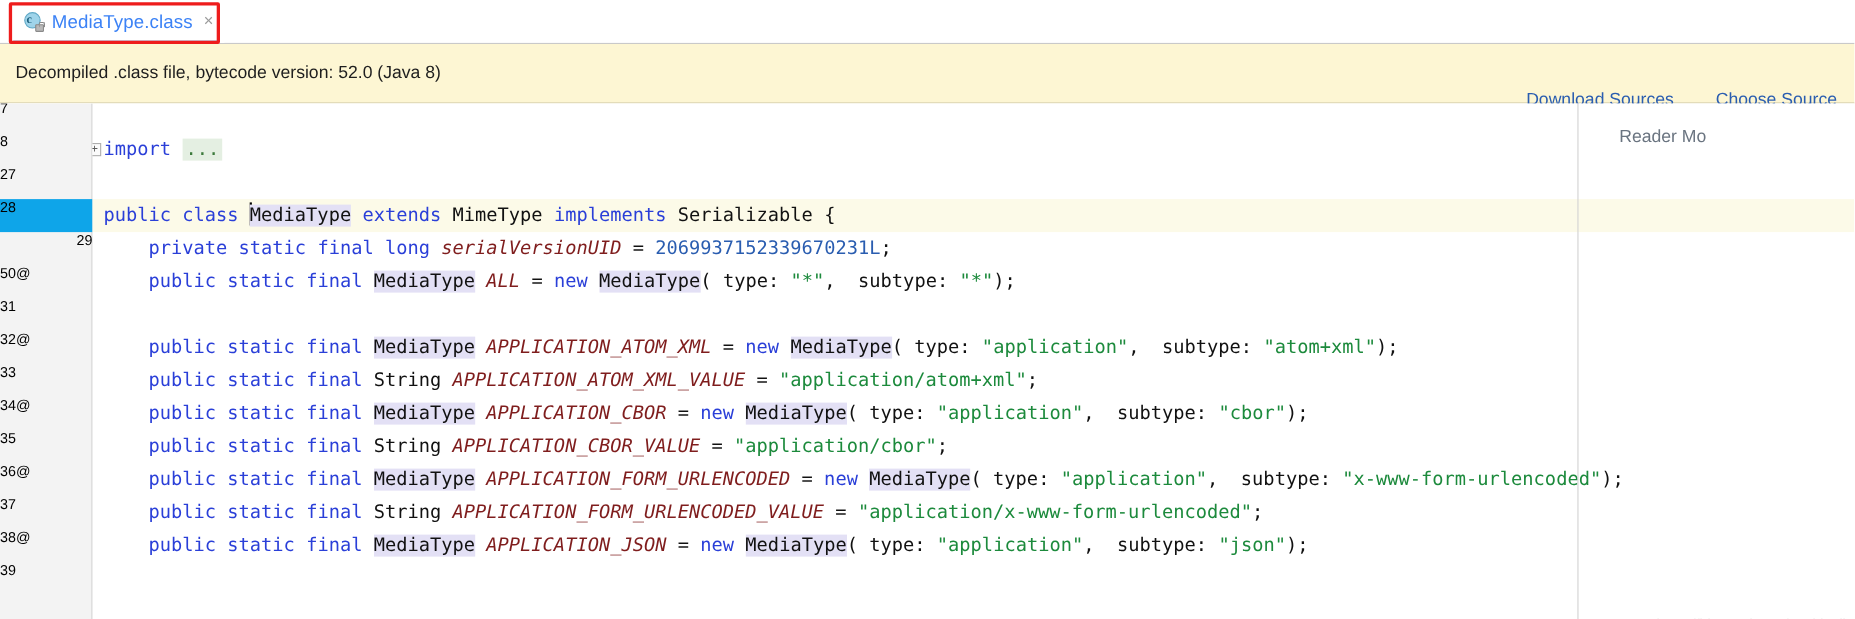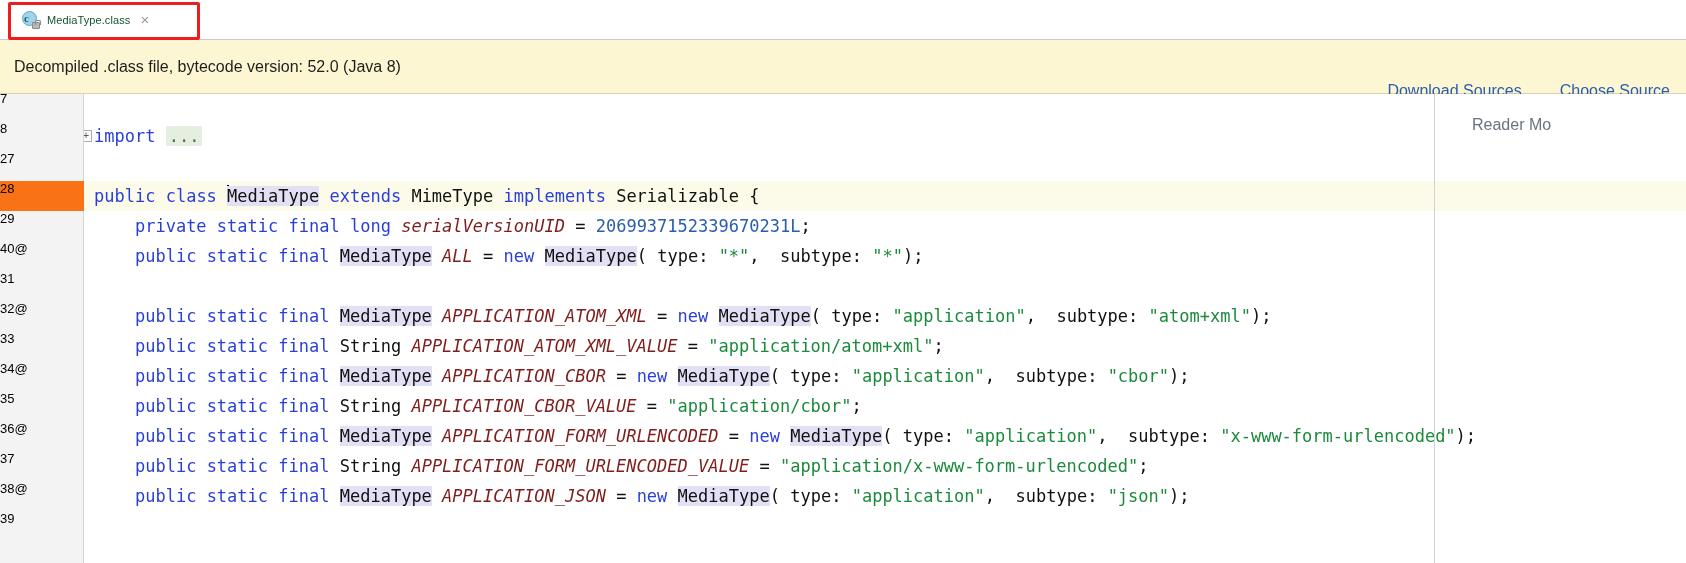--- a/index.html
+++ b/index.html
@@ -58,22 +58,22 @@
     position:absolute;right:-1px;bottom:-1px;
     width:8px;height:7px;background:#b9b9b9;border:1px solid #8a8a8a;
     border-radius:1px;
   }
   .tab-icon .lock:before{
     content:"";position:absolute;left:1.5px;top:-3px;
     width:4px;height:4px;border:1px solid #8a8a8a;border-bottom:none;
     border-radius:2px 2px 0 0;
   }
   .tab-title{
-    font-size:11px;
-    color:#14532d;
+    font-size:17px;
+    color:#3b82f6;
     white-space:nowrap;
     letter-spacing:.1px;
   }
   .tab-close{
     font-size:15px;
     color:#9a9a9a;
     line-height:1;
     padding-left:2px;
     cursor:pointer;
   }
@@ -151,21 +151,21 @@
   }
 
   .row{
     position:absolute;
     left:0; right:0;
     height:30px;
     display:block;
   }
   .row.caret-line{ background:#fcfae8; }
   .gutter .gline.caret-line{
-    background:#f97316;
+    background:#0ea5e9;
   }
   .gline{
     position:absolute; left:0; width:84px; height:30px;
   }
 
   .code{
     position:absolute;
     left:10px;
     white-space:pre;
     font-family:"DejaVu Sans Mono", monospace;
@@ -241,22 +241,22 @@
     <span class="banner-link">Choose Source</span>
   </span>
 </div>
 
 <div class="editor">
   <div class="gutter" id="gutter">
       <div class="gline" style="top: -3px;"><span class="lnum">7</span><span class="at"></span></div>
       <div class="gline" style="top: 27px;"><span class="lnum">8</span><span class="at"></span></div>
       <div class="gline" style="top: 57px;"><span class="lnum">27</span><span class="at"></span></div>
       <div class="gline caret-line" style="top: 87px;"><span class="lnum">28</span><span class="at"></span></div>
-      <div class="gline" style="top: 117px;"><span class="lnum">29</span><span class="at"></span></div>
-      <div class="gline" style="top: 147px;"><span class="lnum">40</span><span class="at">@</span></div>
+      <div class="gline" style="top: 117px; text-align: right;"><span class="lnum">29</span><span class="at"></span></div>
+      <div class="gline" style="top: 147px;"><span class="lnum">50</span><span class="at">@</span></div>
       <div class="gline" style="top: 177px;"><span class="lnum">31</span><span class="at"></span></div>
       <div class="gline" style="top: 207px;"><span class="lnum">32</span><span class="at">@</span></div>
       <div class="gline" style="top: 237px;"><span class="lnum">33</span><span class="at"></span></div>
       <div class="gline" style="top: 267px;"><span class="lnum">34</span><span class="at">@</span></div>
       <div class="gline" style="top: 297px;"><span class="lnum">35</span><span class="at"></span></div>
       <div class="gline" style="top: 327px;"><span class="lnum">36</span><span class="at">@</span></div>
       <div class="gline" style="top: 357px;"><span class="lnum">37</span><span class="at"></span></div>
       <div class="gline" style="top: 387px;"><span class="lnum">38</span><span class="at">@</span></div>
       <div class="gline" style="top: 417px;"><span class="lnum">39</span><span class="at"></span></div>
     </div>

